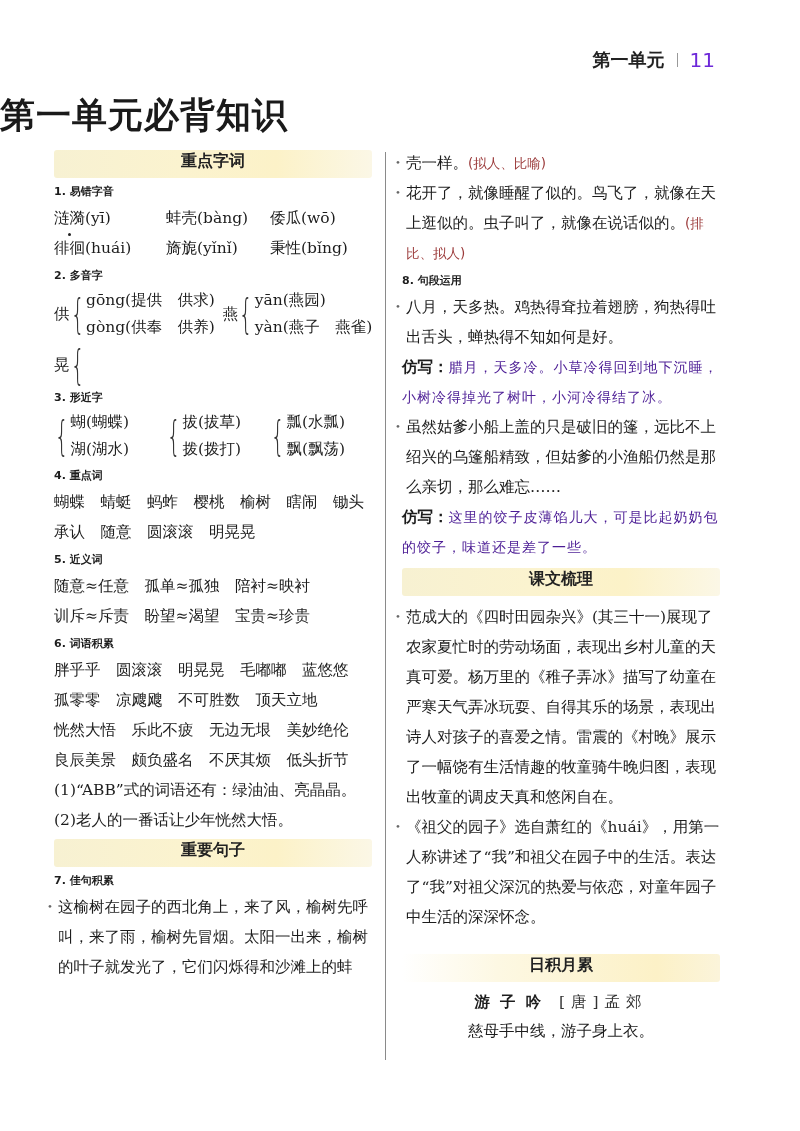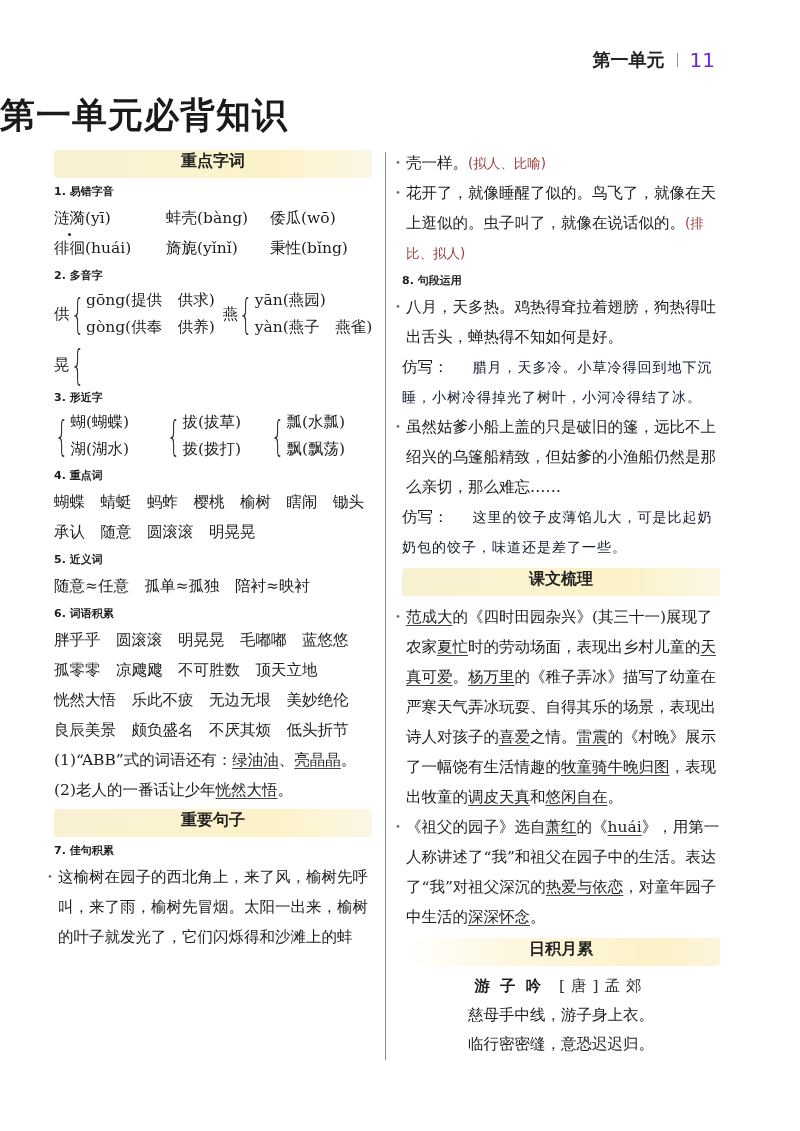--- a/index.html
+++ b/index.html
@@ -19,30 +19,30 @@
   .banner { height: 28px; line-height: 22px; text-align: center; font-family: "DejaVu Sans", sans-serif;
             font-weight: bold; font-size: 16px; color: #222;
             background: linear-gradient(90deg, #f7f1d2 0%, #fbf3cf 40%, #fcf2c8 70%, #fbf7e6 100%);
             border-radius: 3px; margin-bottom: 6px; }
   .banner.fade-left { background: linear-gradient(90deg, #ffffff 0%, #fdf8e3 30%, #fcf1c7 80%, #fbf4da 100%); }
   .h { font-family: "DejaVu Sans", sans-serif; font-weight: bold; font-size: 11px; margin: 5px 0 4px; }
   .line { font-size: 15.5px; line-height: 30px; white-space: nowrap; }
   .dot { position: relative; }
   .dot::after { content: ""; position: absolute; left: 50%; bottom: -3px; width: 3px; height: 3px; margin-left: -1.5px;
                 background: #222; border-radius: 50%; }
-  .u { text-decoration: underline; text-decoration-color: #444; text-underline-offset: 3px; }
+  .u { text-decoration-color: #444; text-underline-offset: 3px; }
   .brace-group { display: flex; align-items: center; }
   .brace { font-size: 40px; line-height: 40px; font-weight: 200; color: #333; transform: scaleX(0.55); margin: 0 -4px 0 -5px; font-family: "DejaVu Sans", sans-serif; }
   .stack { display: flex; flex-direction: column; }
   .stack .line { line-height: 27px; }
   .bullet-p { font-size: 15.5px; line-height: 30px; position: relative; padding-left: 4px; }
   .bullet-p::before { content: "•"; position: absolute; left: -7px; top: 0; font-size: 10px; color: #666; }
   .red { color: #9b3a3a; font-family: "DejaVu Sans", sans-serif; font-size: 13.5px; }
-  .hand { font-family: "DejaVu Sans", sans-serif; font-size: 14px; color: #0f172a; letter-spacing: 1px; margin-left: 24px; }
-  .bold { font-weight: normal; font-family: "DejaVu Sans", sans-serif; }
+  .hand { font-family: "DejaVu Sans", sans-serif; font-size: 14px; color: #4c1d95; letter-spacing: 1px; }
+  .bold { font-weight: bold; font-family: "DejaVu Sans", sans-serif; }
   .poem { text-align: center; font-size: 15.5px; line-height: 29px; }
   .poem .ptitle { font-weight: bold; font-family: "DejaVu Sans", sans-serif; letter-spacing: 10px; }
   .poem .pauthor { color: #333; letter-spacing: 6px; margin-left: 8px; }
 </style>
 </head>
 <body>
 
 <div class="header">
   <span class="unit">第一单元</span>
   <span class="sep"></span>
@@ -112,20 +112,21 @@
         </div>
     </div>
   </div>
 
   <div class="h">4. 重点词</div>
   <div class="line">蝴蝶　蜻蜓　蚂蚱　樱桃　榆树　瞎闹　锄头</div>
   <div class="line">承认　随意　圆滚滚　明晃晃</div>
 
   <div class="h">5. 近义词</div>
   <div class="line">随意≈任意　孤单≈孤独　陪衬≈映衬</div>
+  <div class="line">训斥≈斥责　盼望≈渴望　宝贵≈珍贵</div>
 
   <div class="h">6. 词语积累</div>
   <div class="line">胖乎乎　圆滚滚　明晃晃　毛嘟嘟　蓝悠悠</div>
   <div class="line">孤零零　凉飕飕　不可胜数　顶天立地</div>
   <div class="line">恍然大悟　乐此不疲　无边无垠　美妙绝伦</div>
   <div class="line">良辰美景　颇负盛名　不厌其烦　低头折节</div>
   <div class="line">
     <span>(1)“ABB”式的词语还有：</span><span class="u">绿油油</span><span>、</span><span class="u">亮晶晶</span><span>。</span>
   </div>
   <div class="line">
@@ -156,19 +157,18 @@
   </div>
 
   <div class="banner" style="margin-top:6px">课文梳理</div>
   <div class="bullet-p">
     <span class="u">范成大</span><span>的《四时田园杂兴》(其三十一)展现了农家</span><span class="u">夏忙</span><span>时的劳动场面，表现出乡村儿童的</span><span class="u">天真可爱</span><span>。</span><span class="u">杨万里</span><span>的《稚子弄冰》描写了幼童在严寒天气弄冰玩耍、自得其乐的场景，表现出诗人对孩子的</span><span class="u">喜爱</span><span>之情。</span><span class="u">雷震</span><span>的《村晚》展示了一幅饶有生活情趣的</span><span class="u">牧童骑牛晚归图</span><span>，表现出牧童的</span><span class="u">调皮天真</span><span>和</span><span class="u">悠闲自在</span><span>。</span>
   </div>
   <div class="bullet-p">
     <span>《祖父的园子》选自</span><span class="u">萧红</span><span>的《</span><span class="u">huái</span><span>》，用第一人称讲述了“我”和祖父在园子中的生活。表达了“我”对祖父深沉的</span><span class="u">热爱与依恋</span><span>，对童年园子中生活的</span><span class="u">深深怀念</span><span>。</span>
   </div>
 
-  <div class="banner fade-left" style="margin-top:6px">日积月累</div>
+  <div class="banner fade-left" style="margin-top:22px">日积月累</div>
   <div class="poem">
     <div><span class="ptitle">游子吟</span><span class="pauthor">[唐]孟郊</span></div>
     <div>慈母手中线，游子身上衣。</div>
-    <div>临行密密缝，意恐迟迟归。</div>
   </div>
 </div>
 
 </body></html>

